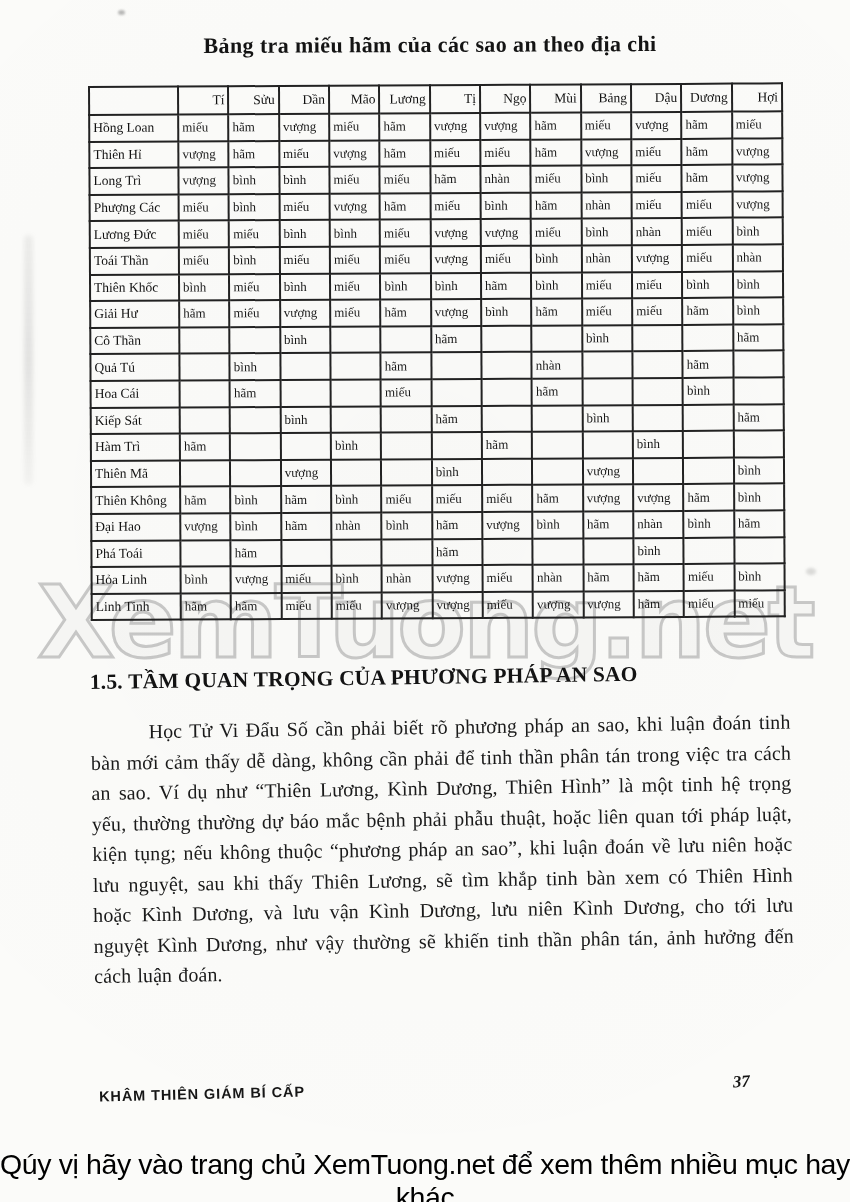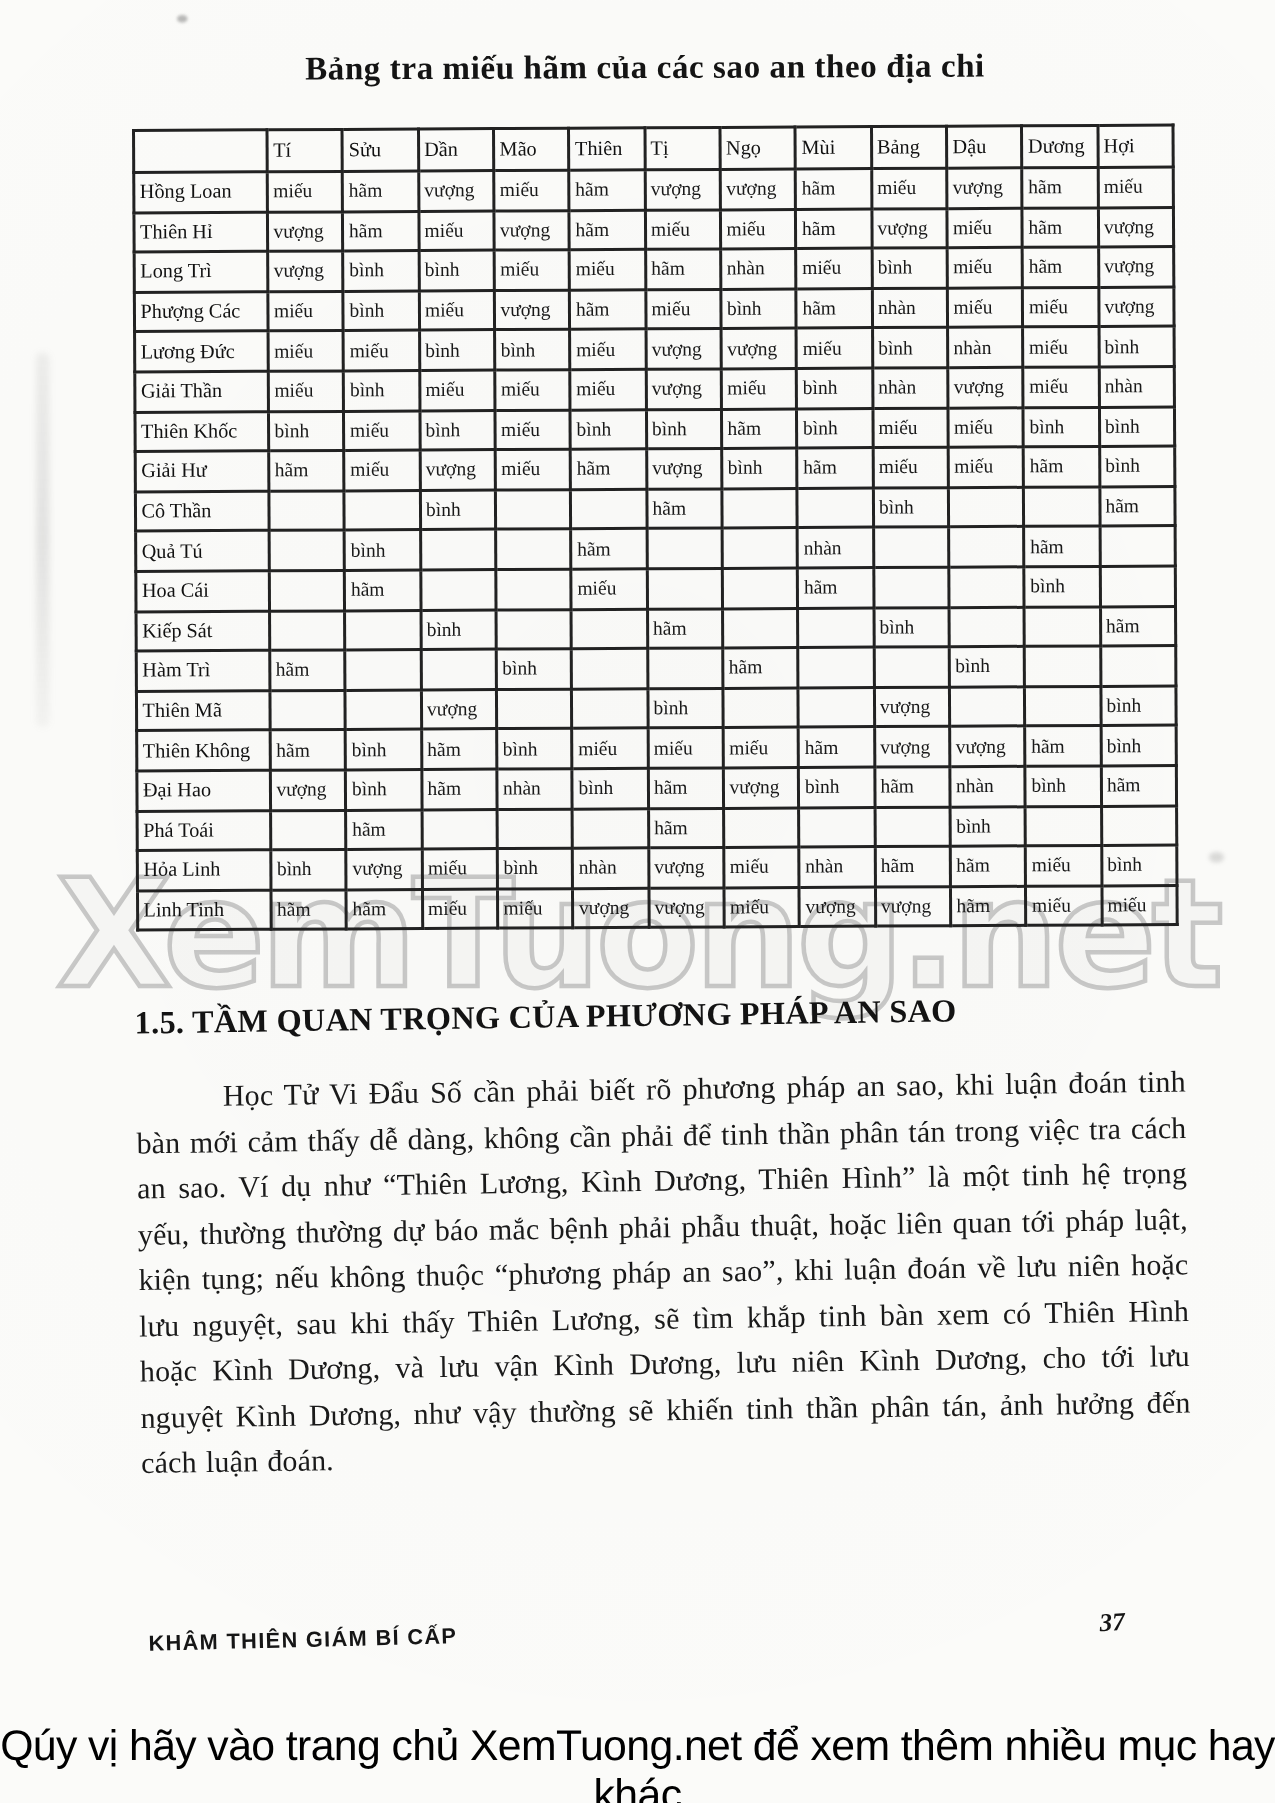--- a/index.html
+++ b/index.html
@@ -33,21 +33,21 @@
     font-size:13px; color:#191919;
     transform:rotate(-.3deg); transform-origin:0 0;
     background:transparent;
   }
   table.mieu col.col-label{width:89px;}
   table.mieu th, table.mieu td{
     border:2px solid #222; padding:1px 3px; height:22.6px;
     font-weight:normal; text-align:left; vertical-align:middle;
     white-space:nowrap; overflow:hidden;
   }
-  table.mieu thead th{font-size:13.5px; height:24px; color:#111;}
+  table.mieu thead th{font-size:13.5px; height:24px; color:#111;text-align:right;}
   table.mieu th.rowlabel{font-size:13.5px; color:#111;font-family:Liberation Serif, serif;}
 
   .watermark{
     position:absolute; top:573px; left:50%; transform:translateX(-50%);
     font-family:"DejaVu Sans", sans-serif; font-weight:bold;
     font-size:100px; line-height:1; letter-spacing:-3px; white-space:nowrap;
     color:rgba(0,0,0,0.02);
     -webkit-text-stroke:3px rgba(158,158,158,0.55);
     z-index:0; pointer-events:none;
   }
@@ -112,21 +112,21 @@
         <col>
         <col>
       </colgroup>
       <thead>
         <tr>
           <th></th>
           <th>Tí</th>
           <th>Sửu</th>
           <th>Dần</th>
           <th>Mão</th>
-          <th>Thiên</th>
+          <th>Lương</th>
           <th>Tị</th>
           <th>Ngọ</th>
           <th>Mùi</th>
           <th>Bảng</th>
           <th>Dậu</th>
           <th>Dương</th>
           <th>Hợi</th>
         </tr>
       </thead>
       <tbody>
@@ -199,21 +199,21 @@
           <td>miếu</td>
           <td>vượng</td>
           <td>vượng</td>
           <td>miếu</td>
           <td>bình</td>
           <td>nhàn</td>
           <td>miếu</td>
           <td>bình</td>
         </tr>
         <tr>
-          <th class="rowlabel">Giải Thần</th>
+          <th class="rowlabel">Toái Thần</th>
           <td>miếu</td>
           <td>bình</td>
           <td>miếu</td>
           <td>miếu</td>
           <td>miếu</td>
           <td>vượng</td>
           <td>miếu</td>
           <td>bình</td>
           <td>nhàn</td>
           <td>vượng</td>

